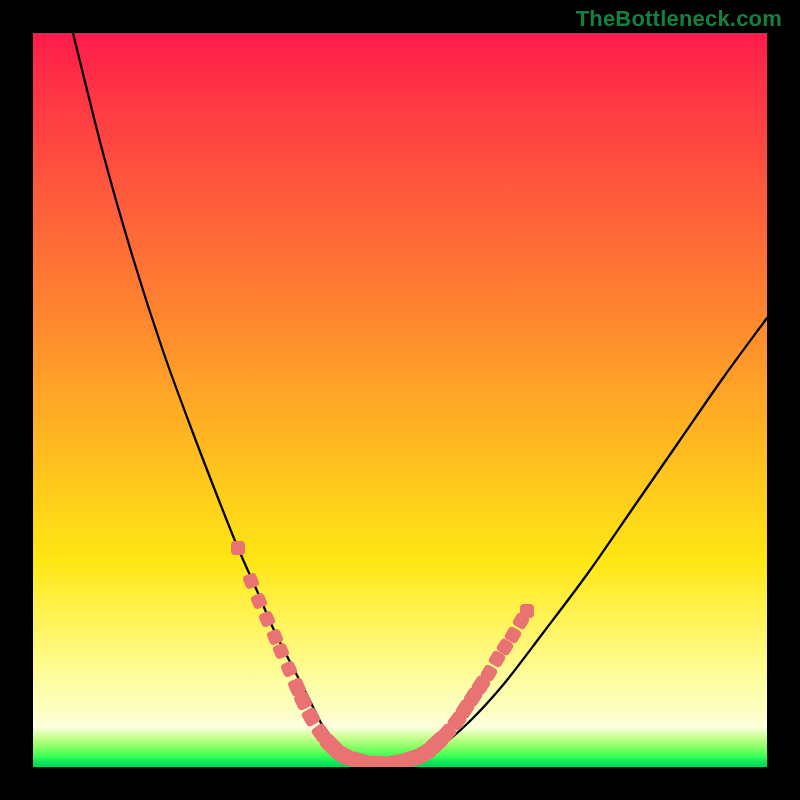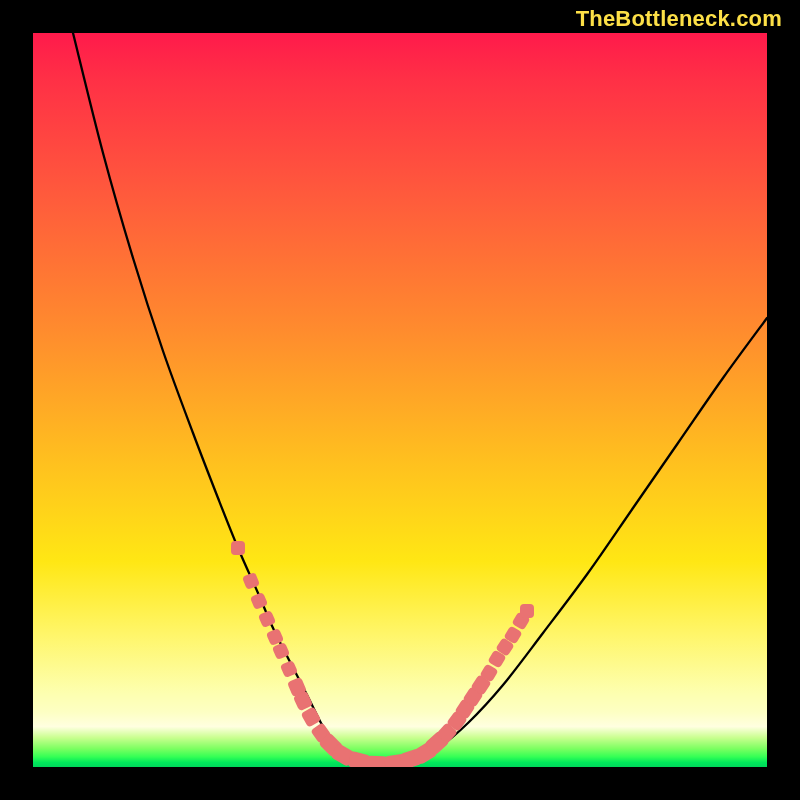--- a/index.html
+++ b/index.html
@@ -18,21 +18,21 @@
     height: 800px;
     background: #000;
   }
   .watermark {
     position: absolute;
     top: 6px;
     right: 18px;
     font-family: Arial, Helvetica, sans-serif;
     font-size: 22px;
     font-weight: 600;
-    color: #fde047;
+    color: #15803d;
     letter-spacing: 0.2px;
     z-index: 10;
   }
   .plot {
     position: absolute;
     top: 33px;
     left: 33px;
     width: 734px;
     height: 734px;
     overflow: hidden;

